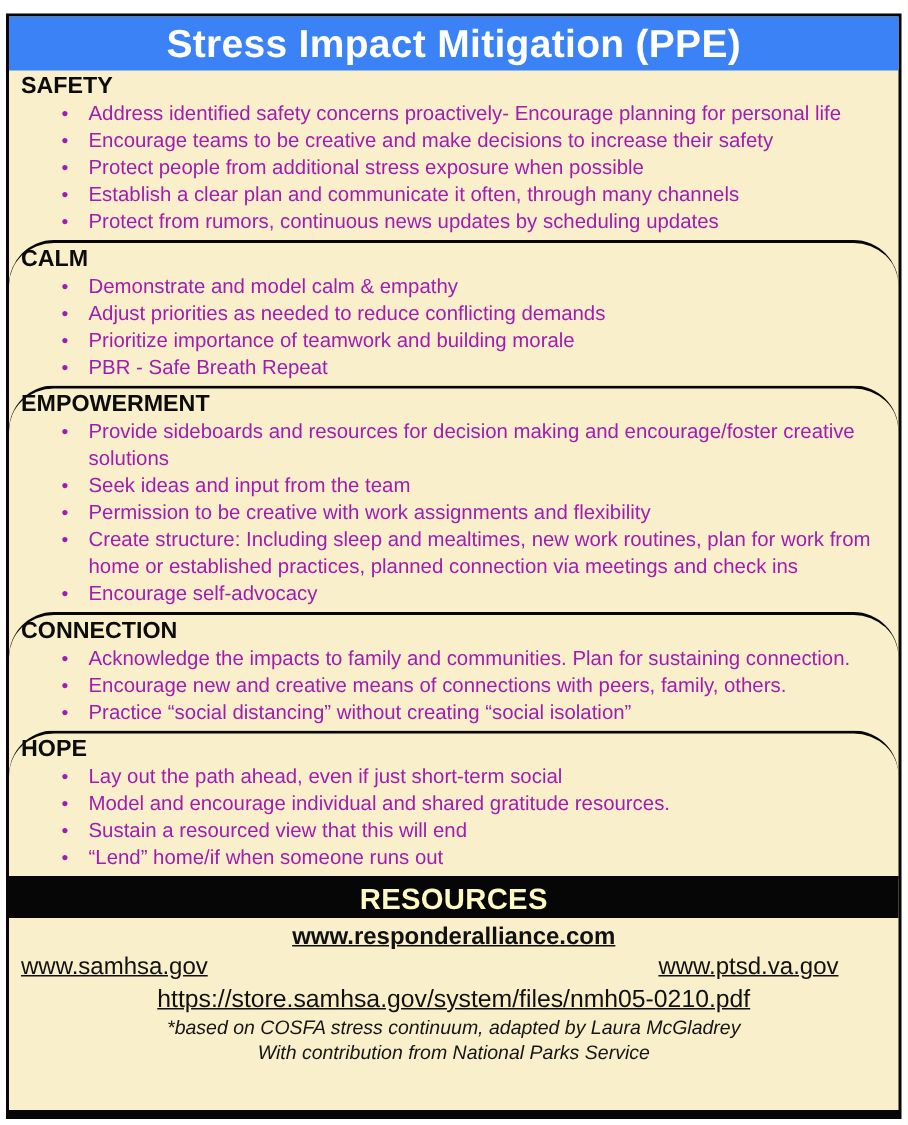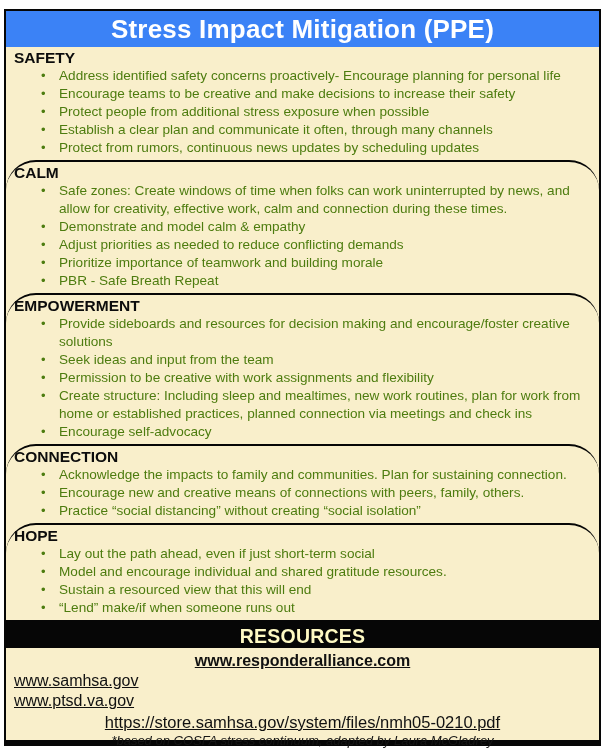--- a/index.html
+++ b/index.html
@@ -44,21 +44,21 @@
     font-size: 15.5px;
     line-height: 19px;
     font-weight: bold;
     color: #0c0c0c;
   }
   .sec ul { list-style: none; }
   .b {
     display: flex;
     font-size: 13.6px;
     line-height: 18px;
-    color: #4d7c0f;
+    color: #a21caf;
   }
   .dot {
     flex: 0 0 18px;
     margin-left: 27px;
     text-align: left;
   }
   .dot::before { content: "\2022"; font-size: 13px; }
   .bt { flex: 1 1 auto; padding-right: 6px; }
   .res-bar {
     background: #060606;
@@ -82,21 +82,20 @@
     font-weight: bold;
     font-size: 16px;
     line-height: 20px;
   }
   .res-row {
     display: flex;
     justify-content: space-between;
     font-size: 16px;
     line-height: 20px;
     padding-right: 32px;
-    flex-direction: column;
   }
   .res-pdf {
     text-align: center;
     font-size: 16.5px;
     line-height: 22px;
   }
   .res-note {
     text-align: center;
     font-style: italic;
     font-size: 13px;
@@ -138,24 +137,20 @@
             <span class="bt">Protect from rumors, continuous news updates by scheduling updates</span>
           </li>
       </ul>
     </section>
 
     <section class="sec">
       <h2>CALM</h2>
       <ul>
         <li class="b">
             <span class="dot"></span>
-            <span class="bt">Safe zones: Create windows of time when folks can work uninterrupted by news, and allow for creativity, effective work, calm and connection during these times.</span>
-          </li>
-        <li class="b">
-            <span class="dot"></span>
             <span class="bt">Demonstrate and model calm &amp; empathy</span>
           </li>
         <li class="b">
             <span class="dot"></span>
             <span class="bt">Adjust priorities as needed to reduce conflicting demands</span>
           </li>
         <li class="b">
             <span class="dot"></span>
             <span class="bt">Prioritize importance of teamwork and building morale</span>
           </li>
@@ -220,21 +215,21 @@
         <li class="b">
             <span class="dot"></span>
             <span class="bt">Model and encourage individual and shared gratitude resources.</span>
           </li>
         <li class="b">
             <span class="dot"></span>
             <span class="bt">Sustain a resourced view that this will end</span>
           </li>
         <li class="b">
             <span class="dot"></span>
-            <span class="bt">“Lend” make/if when someone runs out</span>
+            <span class="bt">“Lend” home/if when someone runs out</span>
           </li>
       </ul>
     </section>
 
     <div class="res-bar">
       <span>RESOURCES</span>
     </div>
 
     <div class="res-body">
       <div class="res-primary">

